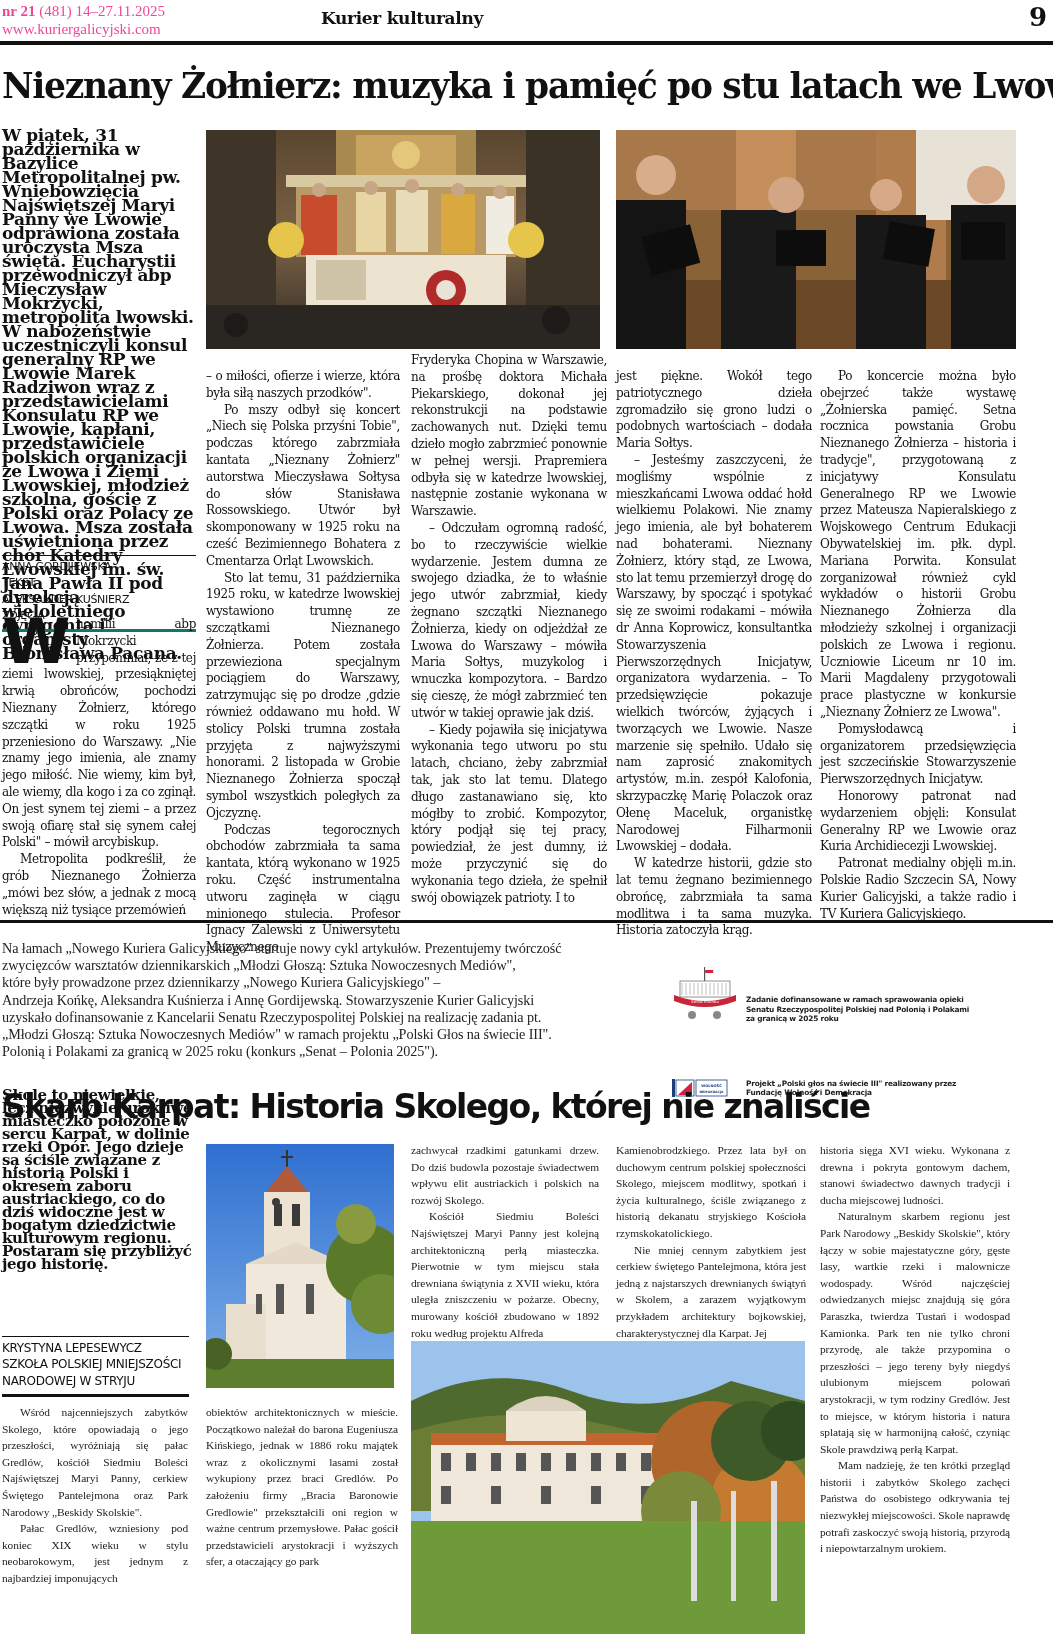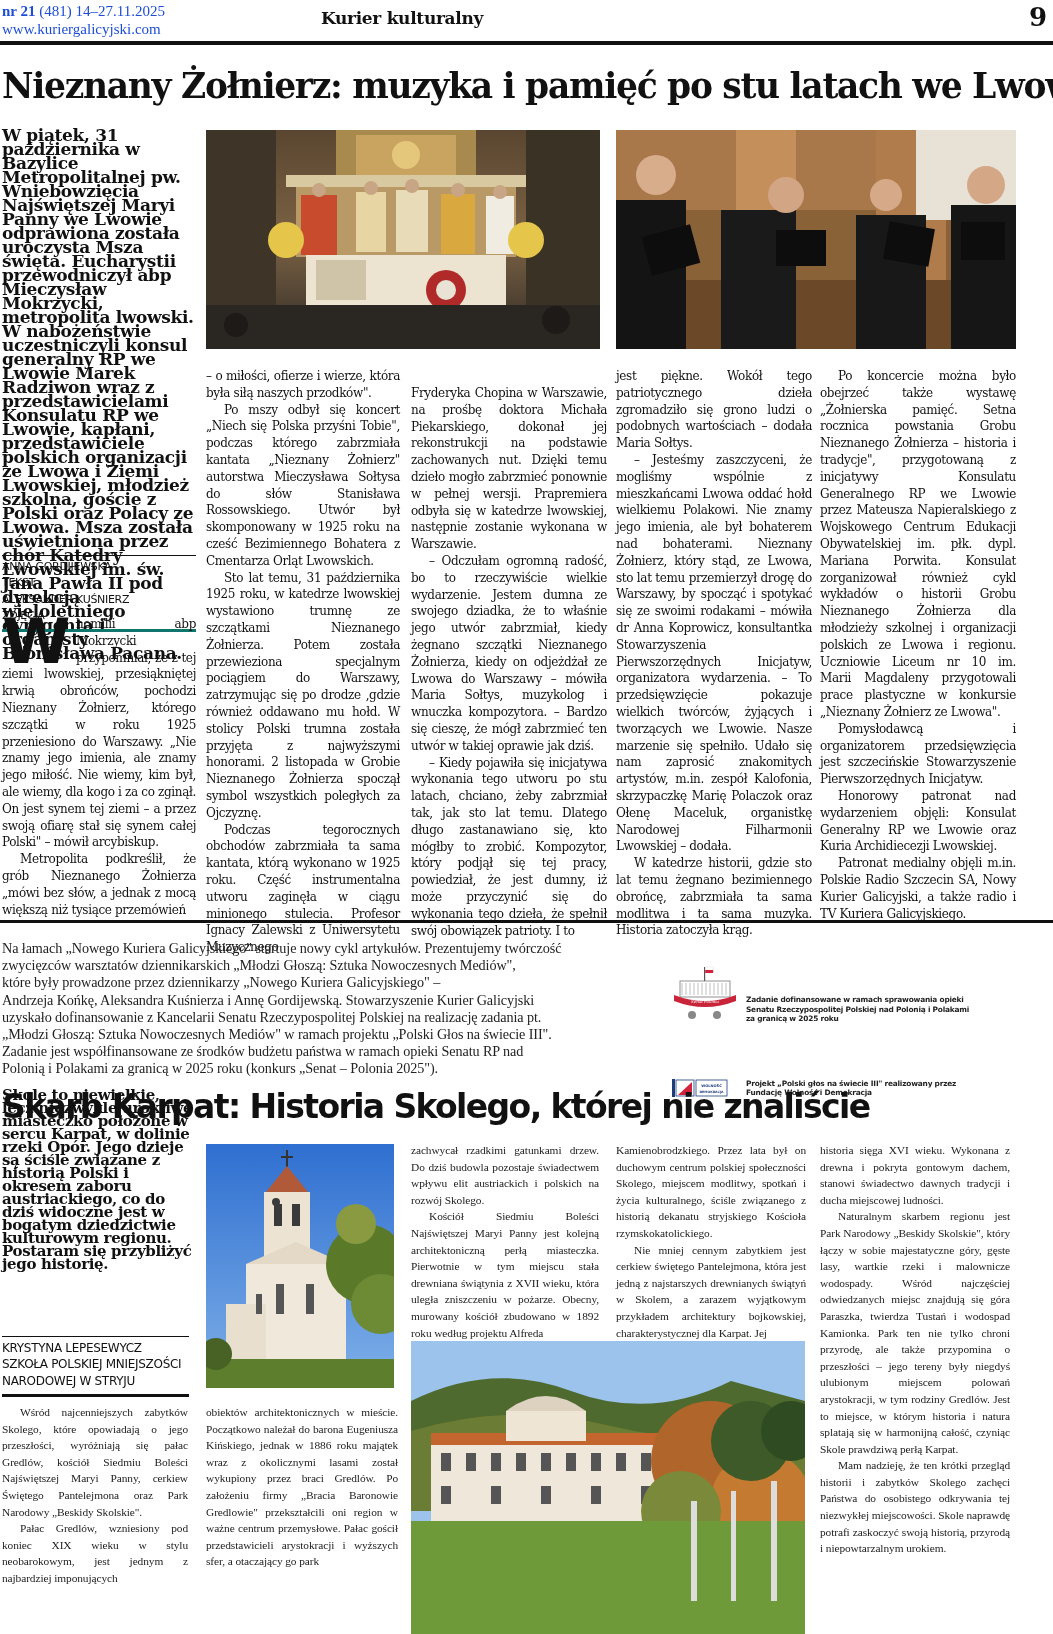--- a/index.html
+++ b/index.html
@@ -2,37 +2,37 @@
 <html><head>
 <meta charset="utf-8">
 <style>
   * { box-sizing: border-box; margin: 0; padding: 0; }
   html, body { width: 1053px; height: 1634px; background: #ffffff; overflow: hidden; }
   body { position: relative; font-family: "DejaVu Serif", serif; color: #111; }
 
   .abs { position: absolute; }
 
   
-  .issue { left: 2px; top: 2px; font-family: "Liberation Serif", serif; font-size: 15px; line-height: 18px; color: #1d4ed8; }
+  .issue { left: 2px; top: 2px; font-family: "Liberation Serif", serif; font-size: 15px; line-height: 18px; color: #ec4899; }
   .issue b { font-weight: bold; }
   .section-title { left: 0; width: 924px; top: 8px; text-align: center; font-family: "DejaVu Serif", serif; font-weight: bold; font-size: 17px; letter-spacing: -0.3px; padding-right: 120px; }
   .page-num { right: 6px; top: 2px; font-family: "DejaVu Serif", serif; font-weight: bold; font-size: 26px; line-height: 30px; }
   .top-rule { left: 0; top: 41px; width: 1053px; height: 4px; background: #111; }
 
   h1.headline { position: absolute; left: 2px; top: 66px; width: 1050px; font-family: "DejaVu Serif", serif; font-weight: bold; font-size: 34.5px; line-height: 40px; letter-spacing: -1.3px; white-space: nowrap; }
 
   
   .lead { left: 2px; top: 128px; width: 192px; font-family: "DejaVu Serif", serif; font-weight: bold; font-size: 17px; line-height: 14px; letter-spacing: -0.35px; }
   .credits { left: 2px; top: 555px; width: 194px; border-top: 1.5px solid #111; border-bottom: 3px solid #0f766e; padding: 3px 0 4px 0; font-family: "DejaVu Sans", sans-serif; font-size: 11px; line-height: 16.4px; text-transform: uppercase; letter-spacing: -0.3px; }
   .col { font-family: "DejaVu Serif", serif; font-size: 12px; line-height: 16.8px; text-align: justify; letter-spacing: -0.35px; hyphens: manual; }
   .col p { text-indent: 18px; }
   .col p.noind { text-indent: 0; }
   .c1 { left: 2px; top: 616px; width: 194px; }
   .c2 { left: 206px; top: 368px; width: 194px; }
-  .c3 { left: 411px; top: 385px; width: 196px; }
+  .c3 { left: 411px; top: 352px; width: 196px; }
   .c4 { left: 616px; top: 368px; width: 196px; }
   .c5 { left: 820px; top: 368px; width: 196px; }
 
   .dropcap { float: left; font-family: "DejaVu Sans", sans-serif; font-weight: bold; font-size: 62px; line-height: 48px; margin: 2px 6px 0 0; color: #111; }
 
   .photo { overflow: hidden; }
   .photo svg { width: 100%; height: 100%; display: block; }
   .photo1 { left: 206px; top: 130px; width: 394px; height: 219px; }
   .photo2 { left: 616px; top: 130px; width: 400px; height: 219px; }
 
@@ -176,21 +176,20 @@
 
 <div class="abs mid-rule"></div>
 
 <div class="abs info">
   <div>Na łamach „Nowego Kuriera Galicyjskiego" startuje nowy cykl artykułów. Prezentujemy twórczość</div>
   <div>zwycięzców warsztatów dziennikarskich  „Młodzi Głoszą: Sztuka Nowoczesnych Mediów",</div>
   <div>które były prowadzone przez dziennikarzy „Nowego Kuriera Galicyjskiego" –</div>
   <div>Andrzeja Końkę, Aleksandra Kuśnierza i Annę Gordijewską. Stowarzyszenie Kurier Galicyjski</div>
   <div>uzyskało dofinansowanie z Kancelarii Senatu Rzeczypospolitej Polskiej na realizację zadania pt.</div>
   <div>„Młodzi Głoszą: Sztuka Nowoczesnych Mediów" w ramach projektu „Polski Głos na świecie III".</div>
-  <div>Zadanie jest współfinansowane ze środków budżetu państwa w ramach opieki Senatu RP nad</div>
   <div>Polonią i Polakami za granicą w 2025 roku (konkurs „Senat – Polonia 2025").</div>
 </div>
 
 <div class="abs sponsor">
   <div class="sp-row" style="top:0;">
     <span style="display:inline-block;width:66px;height:58px;margin-right:8px;">
       <svg viewBox="0 0 66 58" width="66" height="58">
         <rect x="32" y="2" width="1.2" height="14" fill="#555"></rect>
         <rect x="33.2" y="2" width="8" height="3" fill="#ffffff" stroke="#ccc" stroke-width="0.3"></rect>
         <rect x="33.2" y="5" width="8" height="3" fill="#d4213d"></rect>

